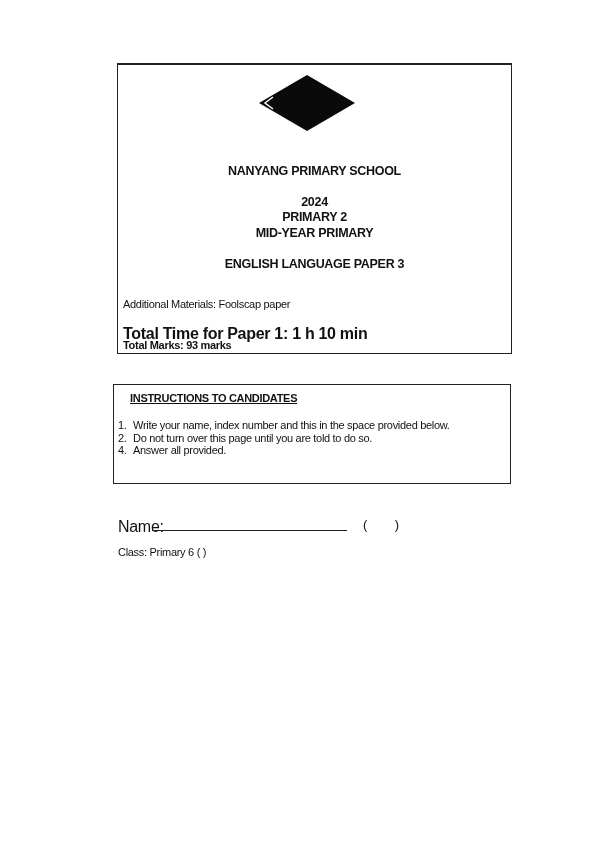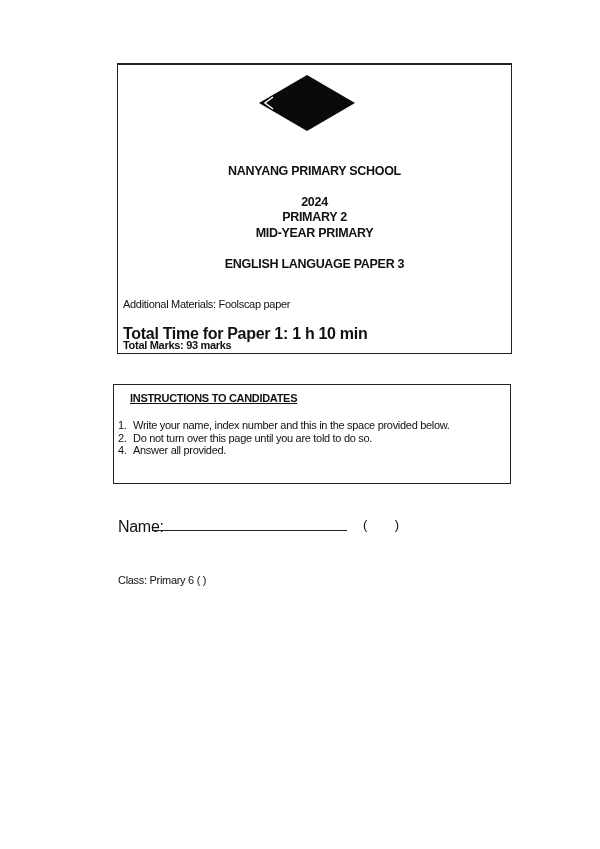--- a/index.html
+++ b/index.html
@@ -23,21 +23,21 @@
           border:1.5px solid #222; }
   .instr-title { position:absolute; left:4px; top:7px; font-size:11px; font-weight:bold;
                  text-decoration:underline; letter-spacing:-0.3px;padding-left:12px; }
   .instr-list { position:absolute; left:4px; top:34px; font-size:11px; letter-spacing:-0.3px; line-height:12.5px; }
   .instr-list div span.num { display:inline-block; width:15px; }
 
   .name-row { position:absolute; left:118px; top:518px; font-size:16px; letter-spacing:-0.3px; }
   .name-line { position:absolute; left:152px; top:530px; width:195px; border-bottom:1.5px solid #222; }
   .index-paren { position:absolute; left:363px; top:517px; font-size:13px; width:36px;
                  display:flex; justify-content:space-between; }
-  .class-row { position:absolute; left:118px; top:574px; font-size:11px; letter-spacing:-0.3px;text-align:right; }
+  .class-row { position:absolute; left:118px; top:546px; font-size:11px; letter-spacing:-0.3px;text-align:right; }
 </style>
 </head>
 <body>
 
 <div class="box1">
   <svg class="logo" viewBox="0 0 96 56">
     <polygon points="48,0 96,28 48,56 0,28" fill="#0a0a0a"></polygon>
     <path d="M14,22 L6,28 L14,34" stroke="#fff" stroke-width="1.5" fill="none"></path>
   </svg>
   <div class="center school">NANYANG PRIMARY SCHOOL</div>

